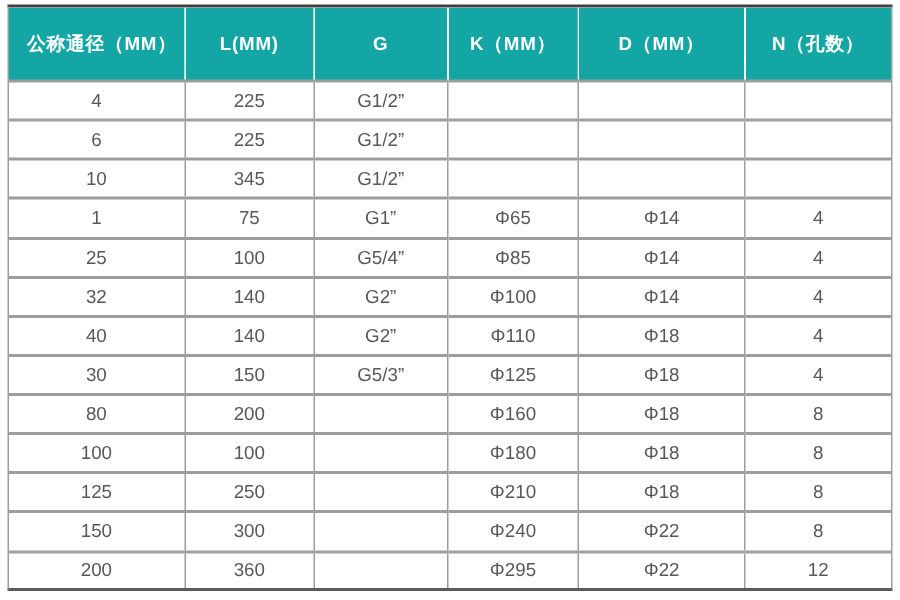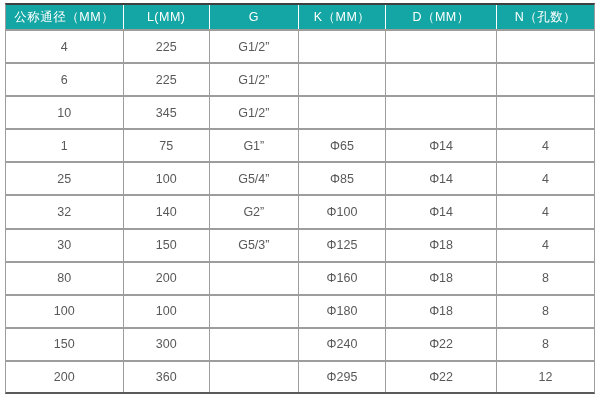--- a/index.html
+++ b/index.html
@@ -32,25 +32,25 @@
   table.spec col.c1 { width: 19.9%; }
   table.spec col.c2 { width: 14.7%; }
   table.spec col.c3 { width: 15.1%; }
   table.spec col.c4 { width: 14.9%; }
   table.spec col.c5 { width: 18.8%; }
   table.spec col.c6 { width: 16.6%; }
   table.spec th {
     background: #13a6a4;
     color: #ffffff;
     font-size: 12.5px;
-    font-weight: normal;
+    font-weight: bold;
     text-align: center;
     vertical-align: middle;
     height: 24px;
-    padding: 0;
+    padding: 12px;
     border-left: 1px solid rgba(255,255,255,0.55);
     letter-spacing: 0.5px;
     white-space: nowrap;
     overflow: hidden;
   }
   table.spec th:first-child { border-left: none; }
   table.spec td {
     border: 1px solid #9d9d9d;
     border-top-width: 2px;
     text-align: center;
@@ -132,40 +132,56 @@
         </tr>
         <tr>
           <td>32</td>
           <td>140</td>
           <td>G2”</td>
           <td>Φ100</td>
           <td>Φ14</td>
           <td>4</td>
         </tr>
         <tr>
+          <td>40</td>
+          <td>140</td>
+          <td>G2”</td>
+          <td>Φ110</td>
+          <td>Φ18</td>
+          <td>4</td>
+        </tr>
+        <tr>
           <td>30</td>
           <td>150</td>
           <td>G5/3”</td>
           <td>Φ125</td>
           <td>Φ18</td>
           <td>4</td>
         </tr>
         <tr>
           <td>80</td>
           <td>200</td>
           <td></td>
           <td>Φ160</td>
           <td>Φ18</td>
           <td>8</td>
         </tr>
         <tr>
           <td>100</td>
           <td>100</td>
           <td></td>
           <td>Φ180</td>
+          <td>Φ18</td>
+          <td>8</td>
+        </tr>
+        <tr>
+          <td>125</td>
+          <td>250</td>
+          <td></td>
+          <td>Φ210</td>
           <td>Φ18</td>
           <td>8</td>
         </tr>
         <tr>
           <td>150</td>
           <td>300</td>
           <td></td>
           <td>Φ240</td>
           <td>Φ22</td>
           <td>8</td>

